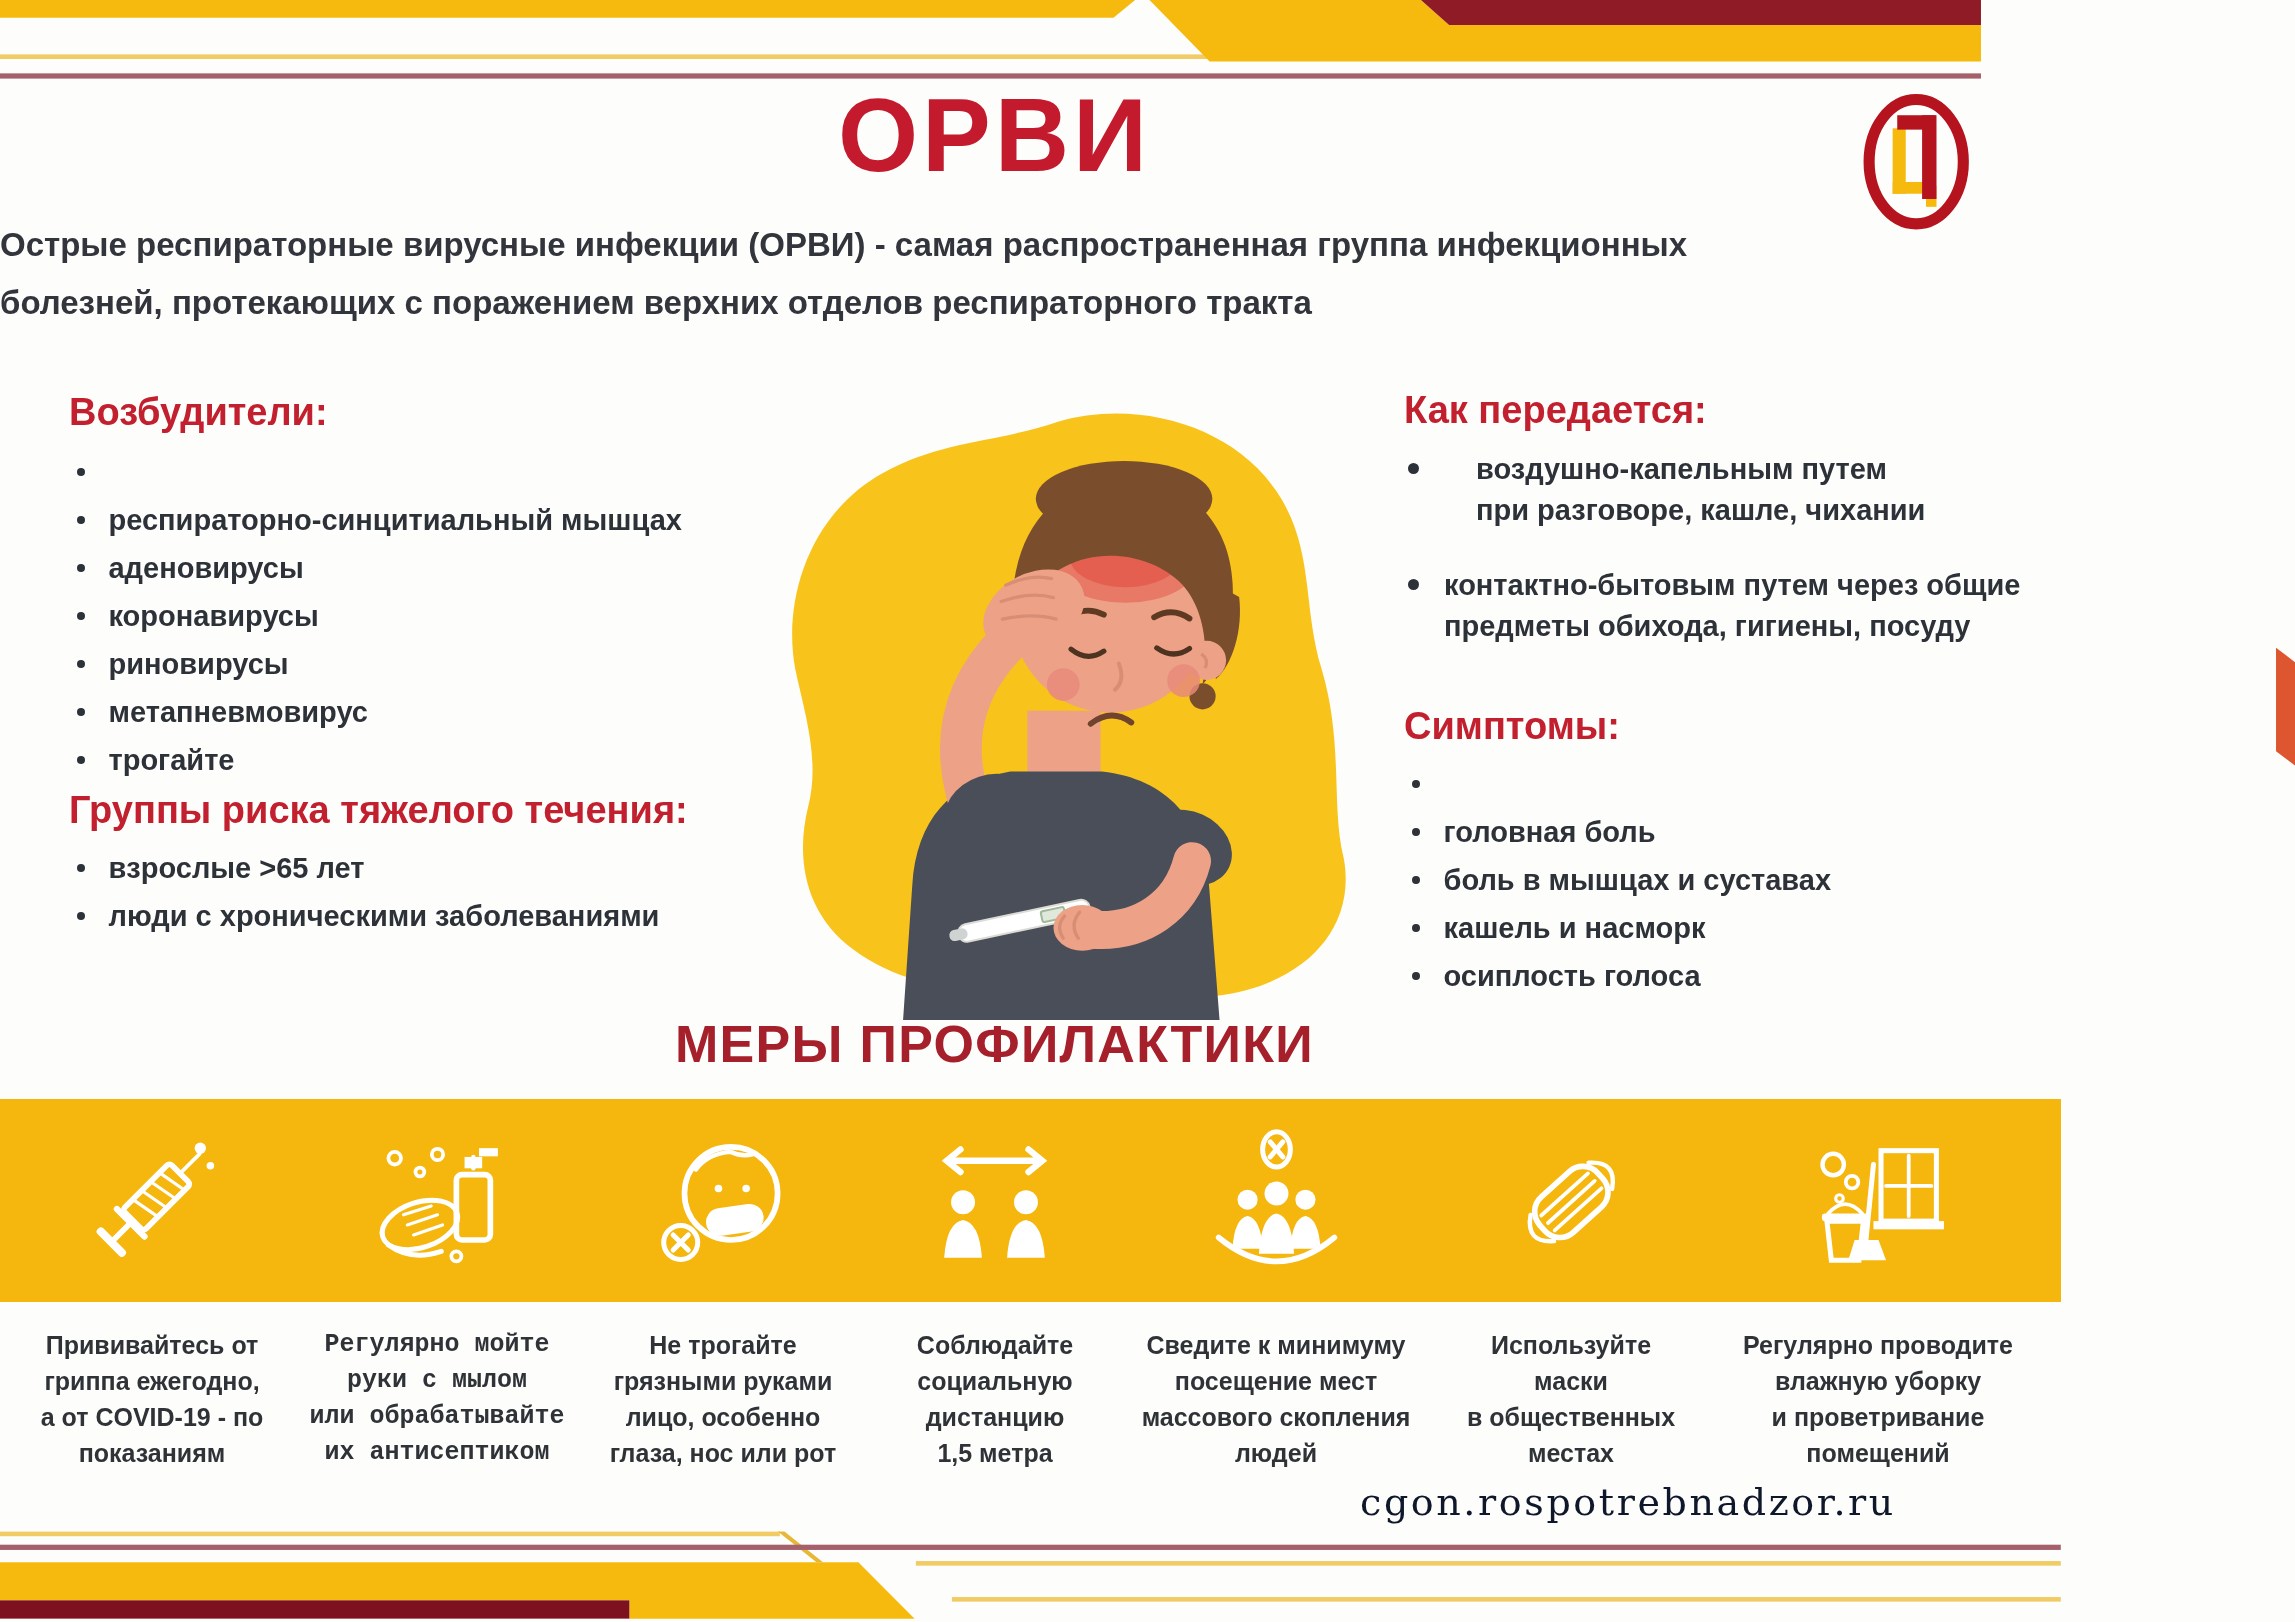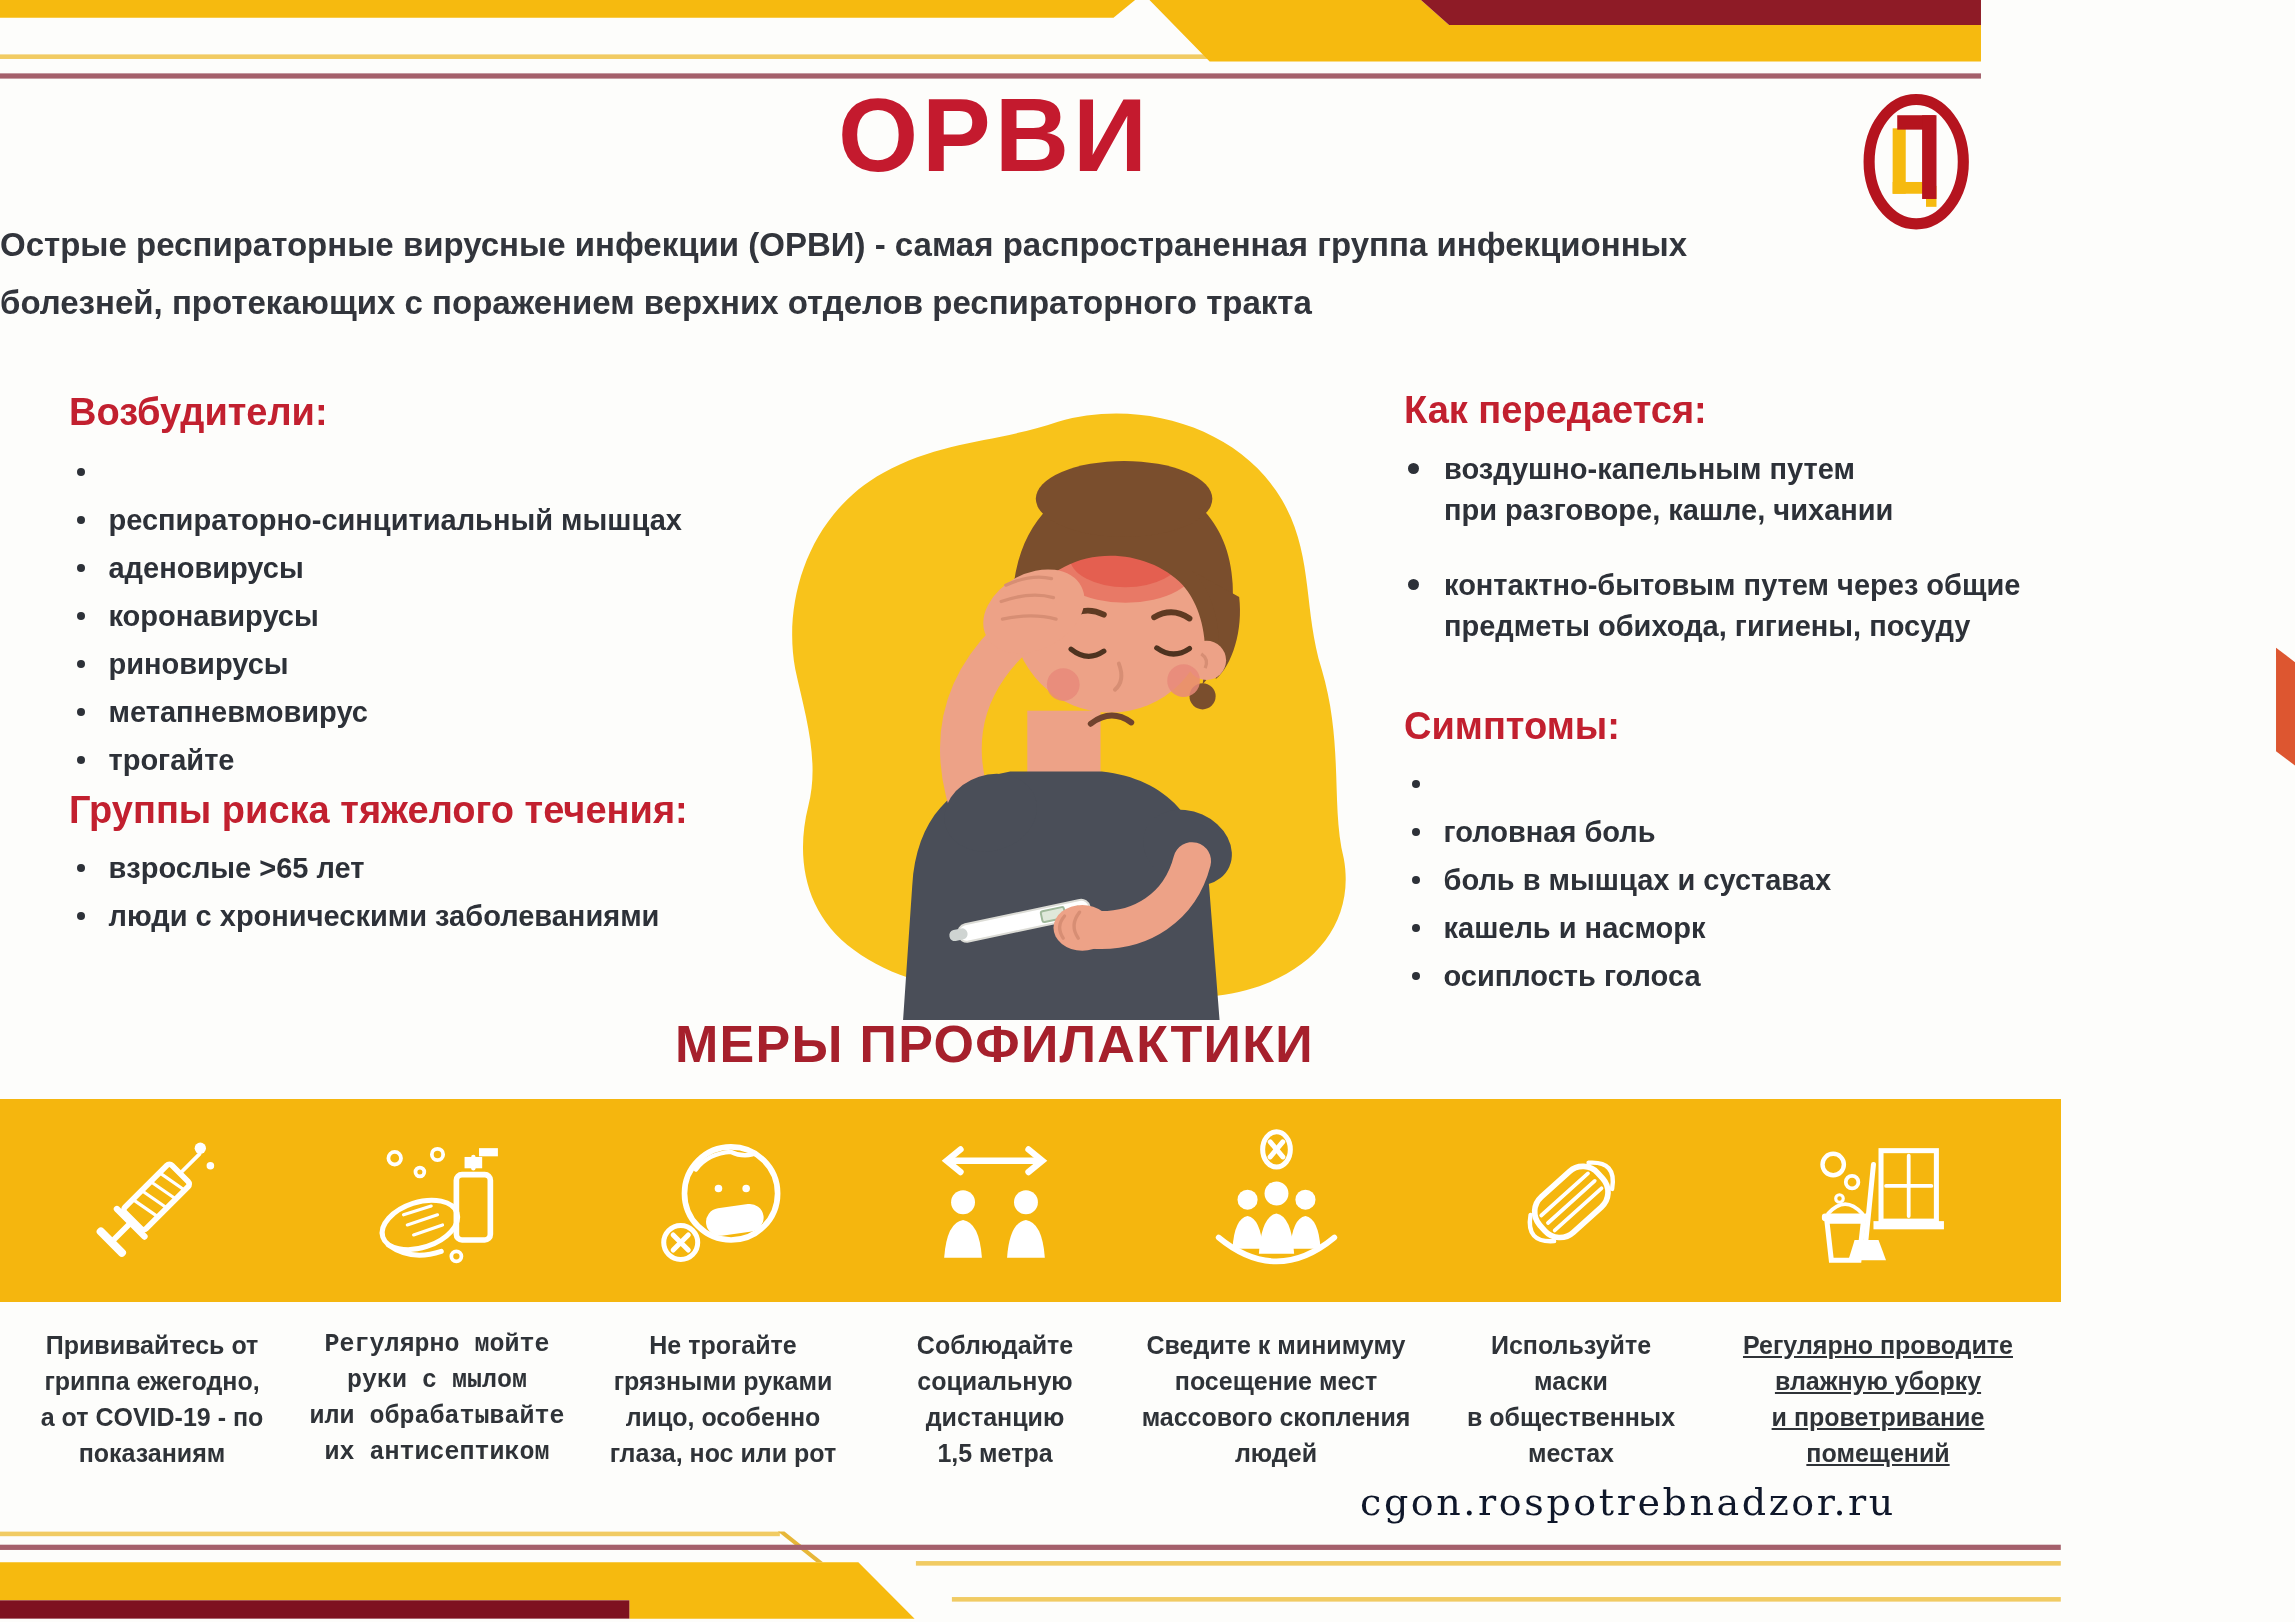--- a/index.html
+++ b/index.html
@@ -167,21 +167,21 @@
     <path d="M545,512 q31,-24 62,-2" fill="none" stroke="#70432e" stroke-width="9" stroke-linecap="round"></path>
 
     <path d="M372,668 C330,565 335,470 420,385" fill="none" stroke="#eda287" stroke-width="64" stroke-linecap="round"></path>
     <ellipse cx="392" cy="648" rx="72" ry="58" fill="#4a4e58" transform="rotate(-18 392 648)"></ellipse>
     <ellipse cx="458" cy="340" rx="82" ry="58" fill="#eda287" transform="rotate(-28 458 340)"></ellipse>
     <path d="M415,300 q40,-18 70,-10 M408,325 q45,-16 80,-6 M410,352 q45,-10 82,0" fill="none" stroke="#d78e74" stroke-width="5" stroke-linecap="round"></path>
   </svg>
 
   <div class="abs sec-heading" style="left:1404px;top:389px;">Как передается:</div>
   <ul class="abs blist" style="left:1408px;top:449px;width:824px;">
-    <li style="margin-bottom:34px;">
+    <li style="margin-bottom:34px;gap:32px;">
         <span class="dot dot-lg"></span>
         <span class="li-txt">воздушно-капельным путем
 при разговоре, кашле, чихании</span>
       </li>
     <li>
         <span class="dot dot-lg"></span>
         <span class="li-txt">контактно-бытовым путем через общие
 предметы обихода, гигиены, посуду</span>
       </li>
   </ul>
@@ -337,21 +337,21 @@
 дистанцию
 1,5 метра</div>
   <div class="abs caption" style="left:1122px;">Сведите к минимуму
 посещение мест
 массового скопления
 людей</div>
   <div class="abs caption" style="left:1417px;">Используйте
 маски
 в общественных
 местах</div>
-  <div class="abs caption" style="left:1724px;text-decoration:underline;">Регулярно проводите
+  <div class="abs caption" style="left:1724px;">Регулярно проводите
 влажную уборку
 и проветривание
 помещений</div>
 
   <div class="abs watermark">cgon.rospotrebnadzor.ru</div>
 
 </div>
 
 
 </body></html>

